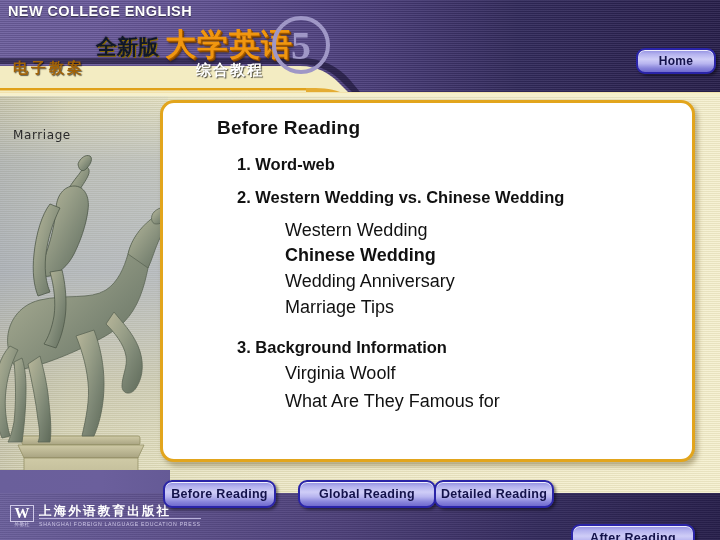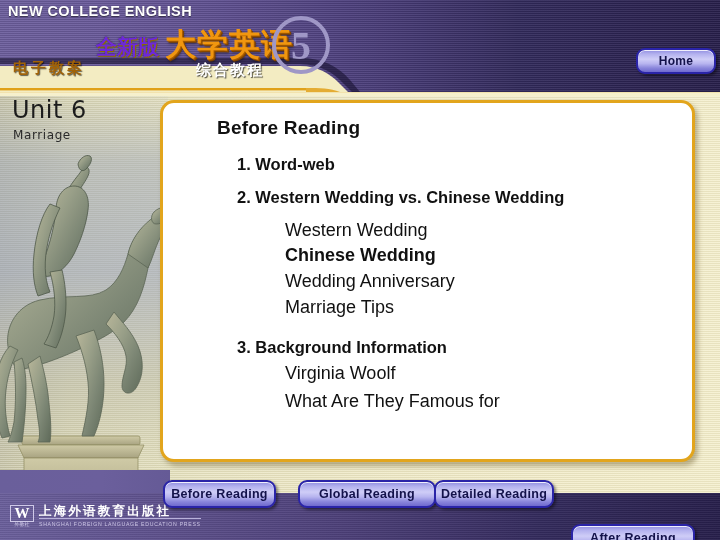--- a/index.html
+++ b/index.html
@@ -91,21 +91,21 @@
     color: #a16207;
     font-weight: bold;
     font-size: 15px;
     letter-spacing: 3px;
     text-shadow: 1px 1px 1px rgba(0,0,0,0.6);
     white-space: nowrap;
   }
   .brand-cn-yellow {
     position: absolute;
     left: 96px; top: 33px;
-    color: #6d28d9;
+    color: #0f172a;
     font-weight: bold;
     font-size: 21px;
     letter-spacing: 0px;
     text-shadow: 1px 1px 0 #8a6b00, 0 0 2px rgba(0,0,0,0.5);
     white-space: nowrap;
   }
   .brand-cn-big {
     position: absolute;
     left: 165px; top: 24px;
     color: #f0960f;
@@ -429,21 +429,20 @@
     <div class="brand-cn-small">电子教案</div>
     <div class="brand-cn-yellow">全新版</div>
     <div class="brand-cn-big">大学英语</div>
     <div class="brand-cn-sub">综合教程</div>
 
     <div class="volume-badge">5</div>
   </div>
 
   <div class="btn btn-home">Home</div>
 
-  <div class="unit-title">Unit 6</div>
   <div class="unit-sub">Marriage</div>
 
   <div class="panel">
     <div class="panel-title">Before Reading</div>
     <div id="outline-host">
         <div class="lvl1" style="top: 52px; left: 74px;">1. Word-web</div>
         <div class="lvl1" style="top: 85px; left: 74px;">2. Western Wedding vs. Chinese Wedding</div>
         <div class="lvl2" style="top: 117px; left: 122px;">Western Wedding</div>
         <div class="lvl2" style="top: 142px; left: 122px; font-weight: bold;">Chinese Wedding</div>
         <div class="lvl2" style="top: 168px; left: 122px;">Wedding Anniversary</div>

